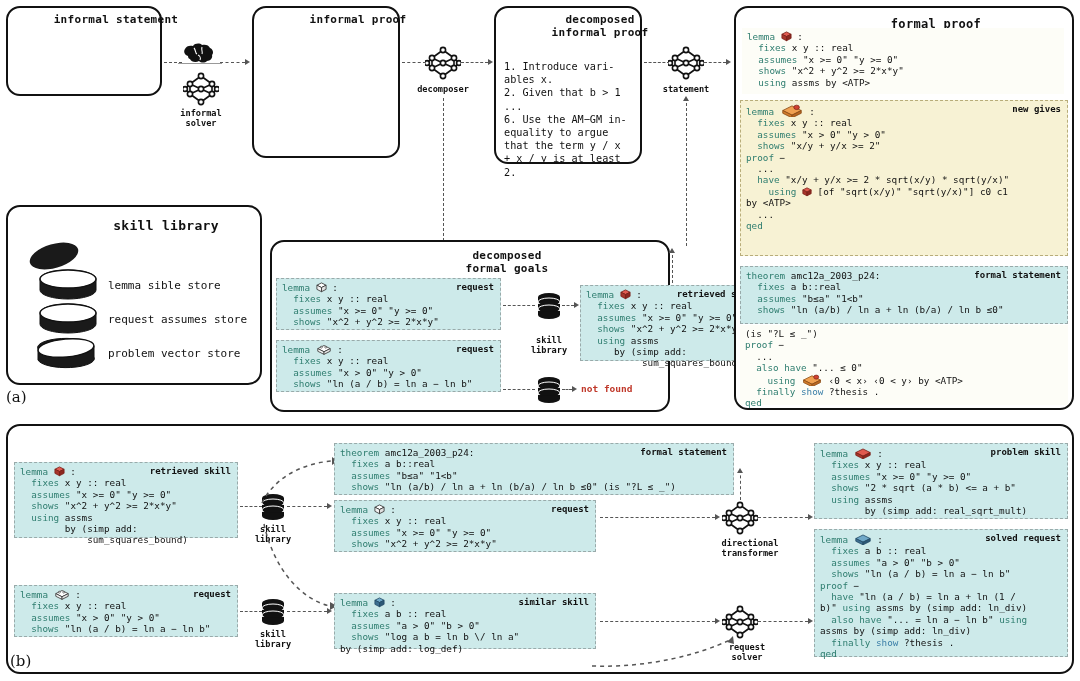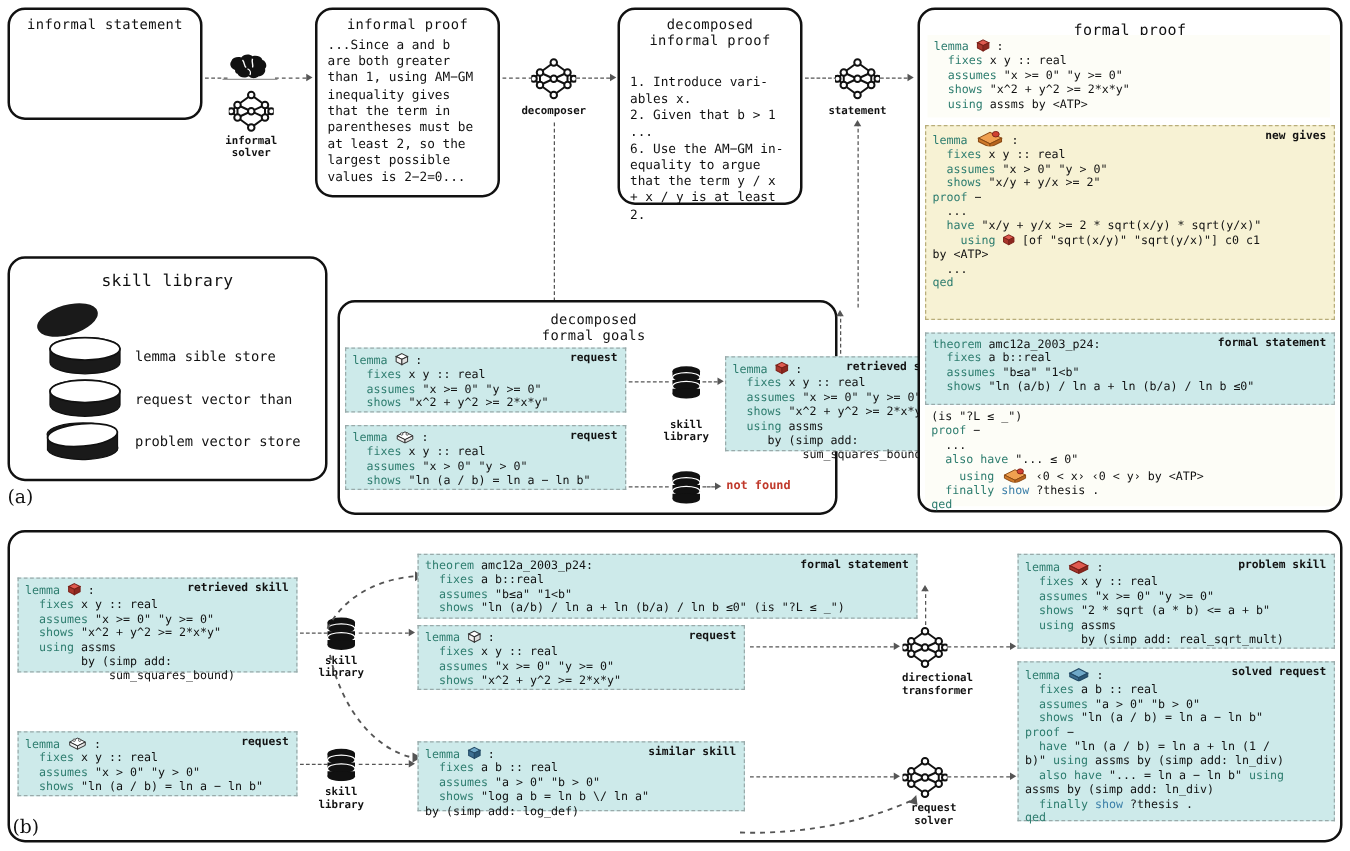--- a/index.html
+++ b/index.html
@@ -3,21 +3,21 @@
 <meta charset="utf-8">
 <style>
   html,body{margin:0;padding:0;background:#ffffff;}
   body{width:1080px;height:681px;position:relative;
        font-family:"DejaVu Sans Mono","Liberation Mono",monospace;
        color:#111;overflow:hidden;}
   .abs{position:absolute;}
 
   
   .card{position:absolute;border:2px solid #111;border-radius:14px;background:#fff;box-sizing:border-box;}
-  .card-title{font-weight:normal;text-align:center;letter-spacing:.3px;}
+  .card-title{font-weight:bold;text-align:center;letter-spacing:.3px;margin-left:32px;}
 
   
   .codebox{position:absolute;box-sizing:border-box;padding:3px 5px;
            border:1px dashed #9aa;}
   .codebox.teal{background:#cdeaea;}
   .codebox.cream{background:#f7f2d4;border-color:#b8ad7a;}
   .codebox.white{background:#fdfdf7;border:none;}
   .code{white-space:pre;font-size:9.3px;line-height:11.4px;
         font-family:"DejaVu Sans Mono","Liberation Mono",monospace;}
   .kw{color:#2e7d6f;}
@@ -91,29 +91,20 @@
 </svg>
 <div class="iconlabel" style="left:166px;top:108px;width:70px;">informal
 solver</div>
 <div class="hr" style="left:178px;top:63px;width:44px;"></div>
 <div class="dash" style="left:164px;top:62px;width:18px;"></div>
 <div class="dash" style="left:220px;top:62px;width:25px;"></div>
 <div class="arrow" style="left:245px;top:59px;"></div>
 
 <div class="card" style="left:252px;top:6px;width:148px;height:152px;">
   <div class="card-title abs" style="left:0;top:5px;width:100%;font-size:11px;">informal proof</div>
-  <div class="prose abs" style="left:8px;top:22px;width:140px;">...Since a and b
-are both greater
-than 1, using AM−GM
-inequality gives
-that the term in
-parentheses must be
-at least 2, so the
-largest possible
-values is 2−2=0...</div>
 </div>
 
 <div class="dash" style="left:402px;top:62px;width:24px;"></div>
 <svg class="nnicon" style="left:425px;top:46px;" width="36" height="34" viewBox="0 0 36 34">
   <g stroke="#111" stroke-width="1.6" fill="none">
     <line x1="18" y1="4" x2="7" y2="12"></line>
       <line x1="18" y1="4" x2="29" y2="12"></line>
     <line x1="7" y1="12" x2="18" y2="17"></line>
       <line x1="29" y1="12" x2="18" y2="17"></line>
     <line x1="7" y1="12" x2="7" y2="22"></line>
@@ -202,21 +193,21 @@
   </svg>
   <svg class="cyl" style="left:28px;top:62px;" width="64" height="34" viewBox="0 0 64 34">
     <path d="M4 10 a28 9 0 0 1 56 0 v11 a28 9 0 0 1 -56 0 z" fill="#1a1a1a" stroke="#111"></path>
     <ellipse cx="32" cy="10" rx="28" ry="9" fill="#fff" stroke="#111" stroke-width="1.4"></ellipse>
   </svg>
   <div class="abs" style="left:100px;top:72px;font-size:11px;">lemma sible store</div>
   <svg class="cyl" style="left:28px;top:96px;" width="64" height="34" viewBox="0 0 64 34">
     <path d="M4 10 a28 9 0 0 1 56 0 v11 a28 9 0 0 1 -56 0 z" fill="#1a1a1a" stroke="#111"></path>
     <ellipse cx="32" cy="10" rx="28" ry="9" fill="#fff" stroke="#111" stroke-width="1.4"></ellipse>
   </svg>
-  <div class="abs" style="left:100px;top:106px;font-size:11px;">request vector than</div>
+  <div class="abs" style="left:100px;top:106px;font-size:11px;">request assumes store</div>
   <svg class="cyl" style="left:26px;top:130px;" width="66" height="34" viewBox="0 0 66 34">
     <path d="M4 12 a28 9 0 0 1 56 -3 v11 a28 9 0 0 1 -56 3 z" fill="#1a1a1a" stroke="#111"></path>
     <ellipse cx="32" cy="11" rx="28" ry="9" fill="#fff" stroke="#111" stroke-width="1.4" transform="rotate(-5 32 11)"></ellipse>
   </svg>
   <div class="abs" style="left:100px;top:140px;font-size:11px;text-align:center;">problem vector store</div>
 </div>
 <div class="panel-label" style="left:6px;top:388px;">(a)</div>
 
 <div class="card" style="left:270px;top:240px;width:400px;height:172px;">
   <div class="card-title abs" style="left:128px;top:7px;width:150px;font-size:11px;line-height:13px;white-space:pre;">decomposed

